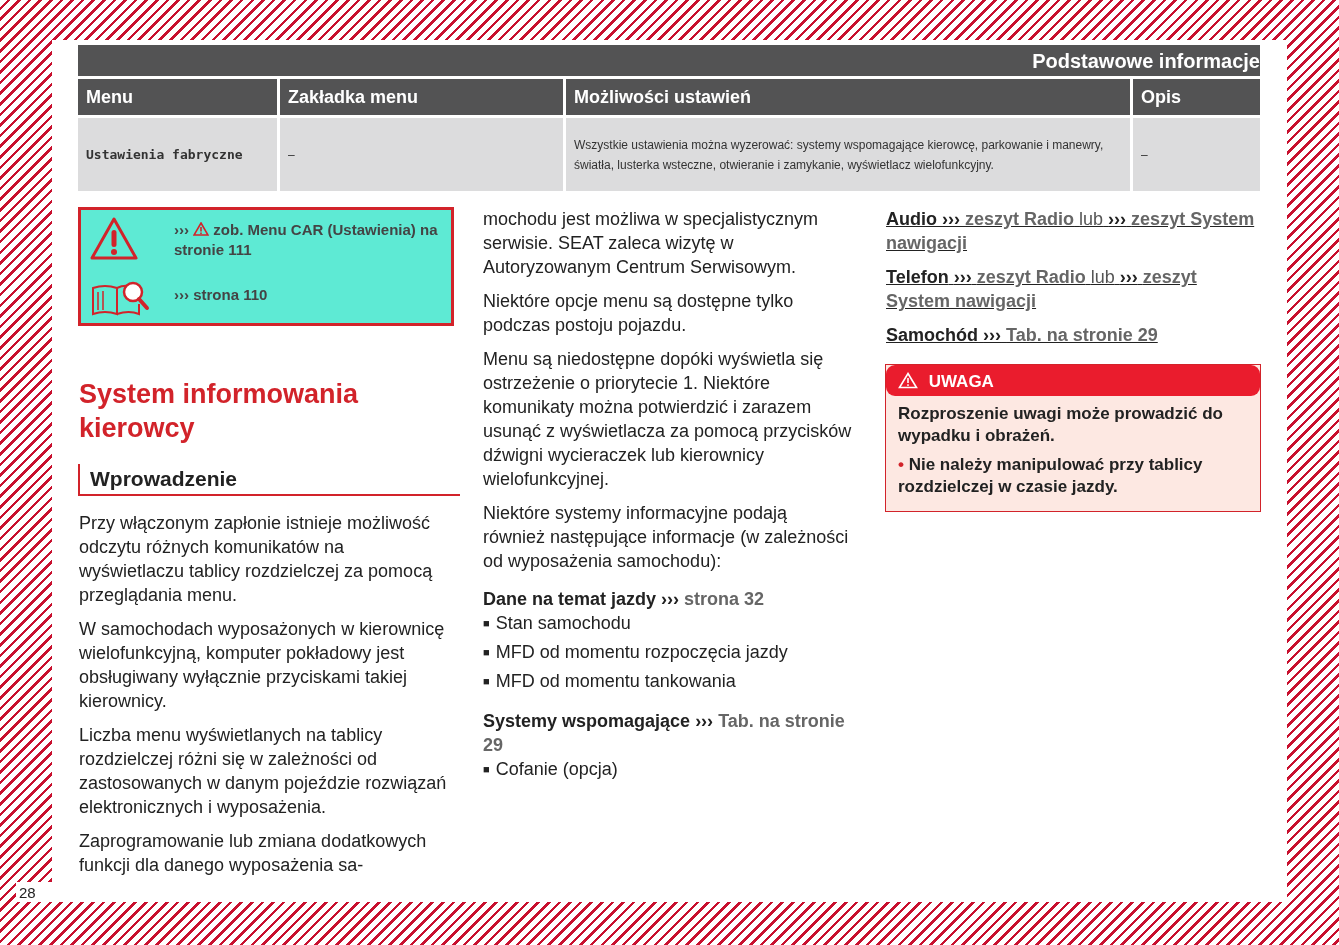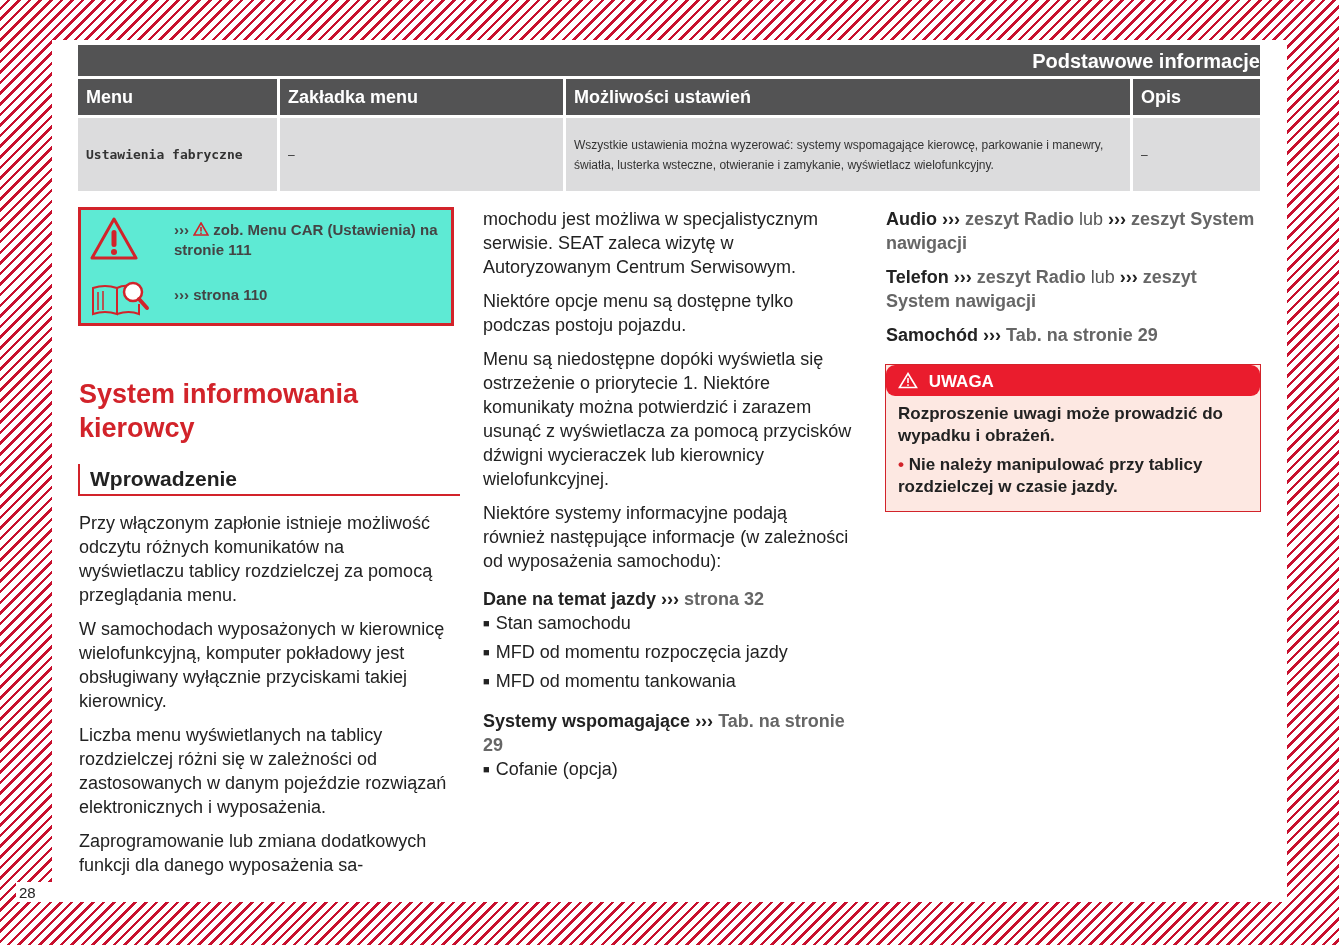--- a/index.html
+++ b/index.html
@@ -51,21 +51,21 @@
   }
   .h2 {
     position: absolute; left: 78px; top: 464px; width: 370px; height: 30px;
     border-left: 2px solid #d2232a; border-bottom: 2px solid #d2232a;
     font-size: 21px; font-weight: bold; padding-left: 10px; line-height: 30px; box-sizing: content-box;
   }
   .col { position: absolute; font-size: 18px; line-height: 24px; color: #222; }
   .col p { margin: 0 0 10px 0; }
   .col1 { left: 79px; top: 511px; width: 375px; }
   .col2 { left: 483px; top: 207px; width: 370px; }
-  .col3 { left: 886px; top: 207px; width: 375px; }
+  .col3 { left: 886px; top: 207px; width: 375px; text-decoration: underline; }
   .bold { font-weight: bold; }
   .grey { color: #666; font-weight: bold; }
   .light { color: #555; }
   ul.sq { list-style: none; margin: 0 0 10px 0; padding: 0; }
   ul.sq li { margin: 0 0 3px 0; }
   ul.sq li::before { content: "■"; font-size: 11px; margin-right: 6px; position: relative; top: -2px; }
   .sec { margin-top: 14px; }
   .warn {
     position: absolute; left: 885px; top: 364px; width: 374px; border: 1px solid #d2232a; background: #fde8e2;
   }

